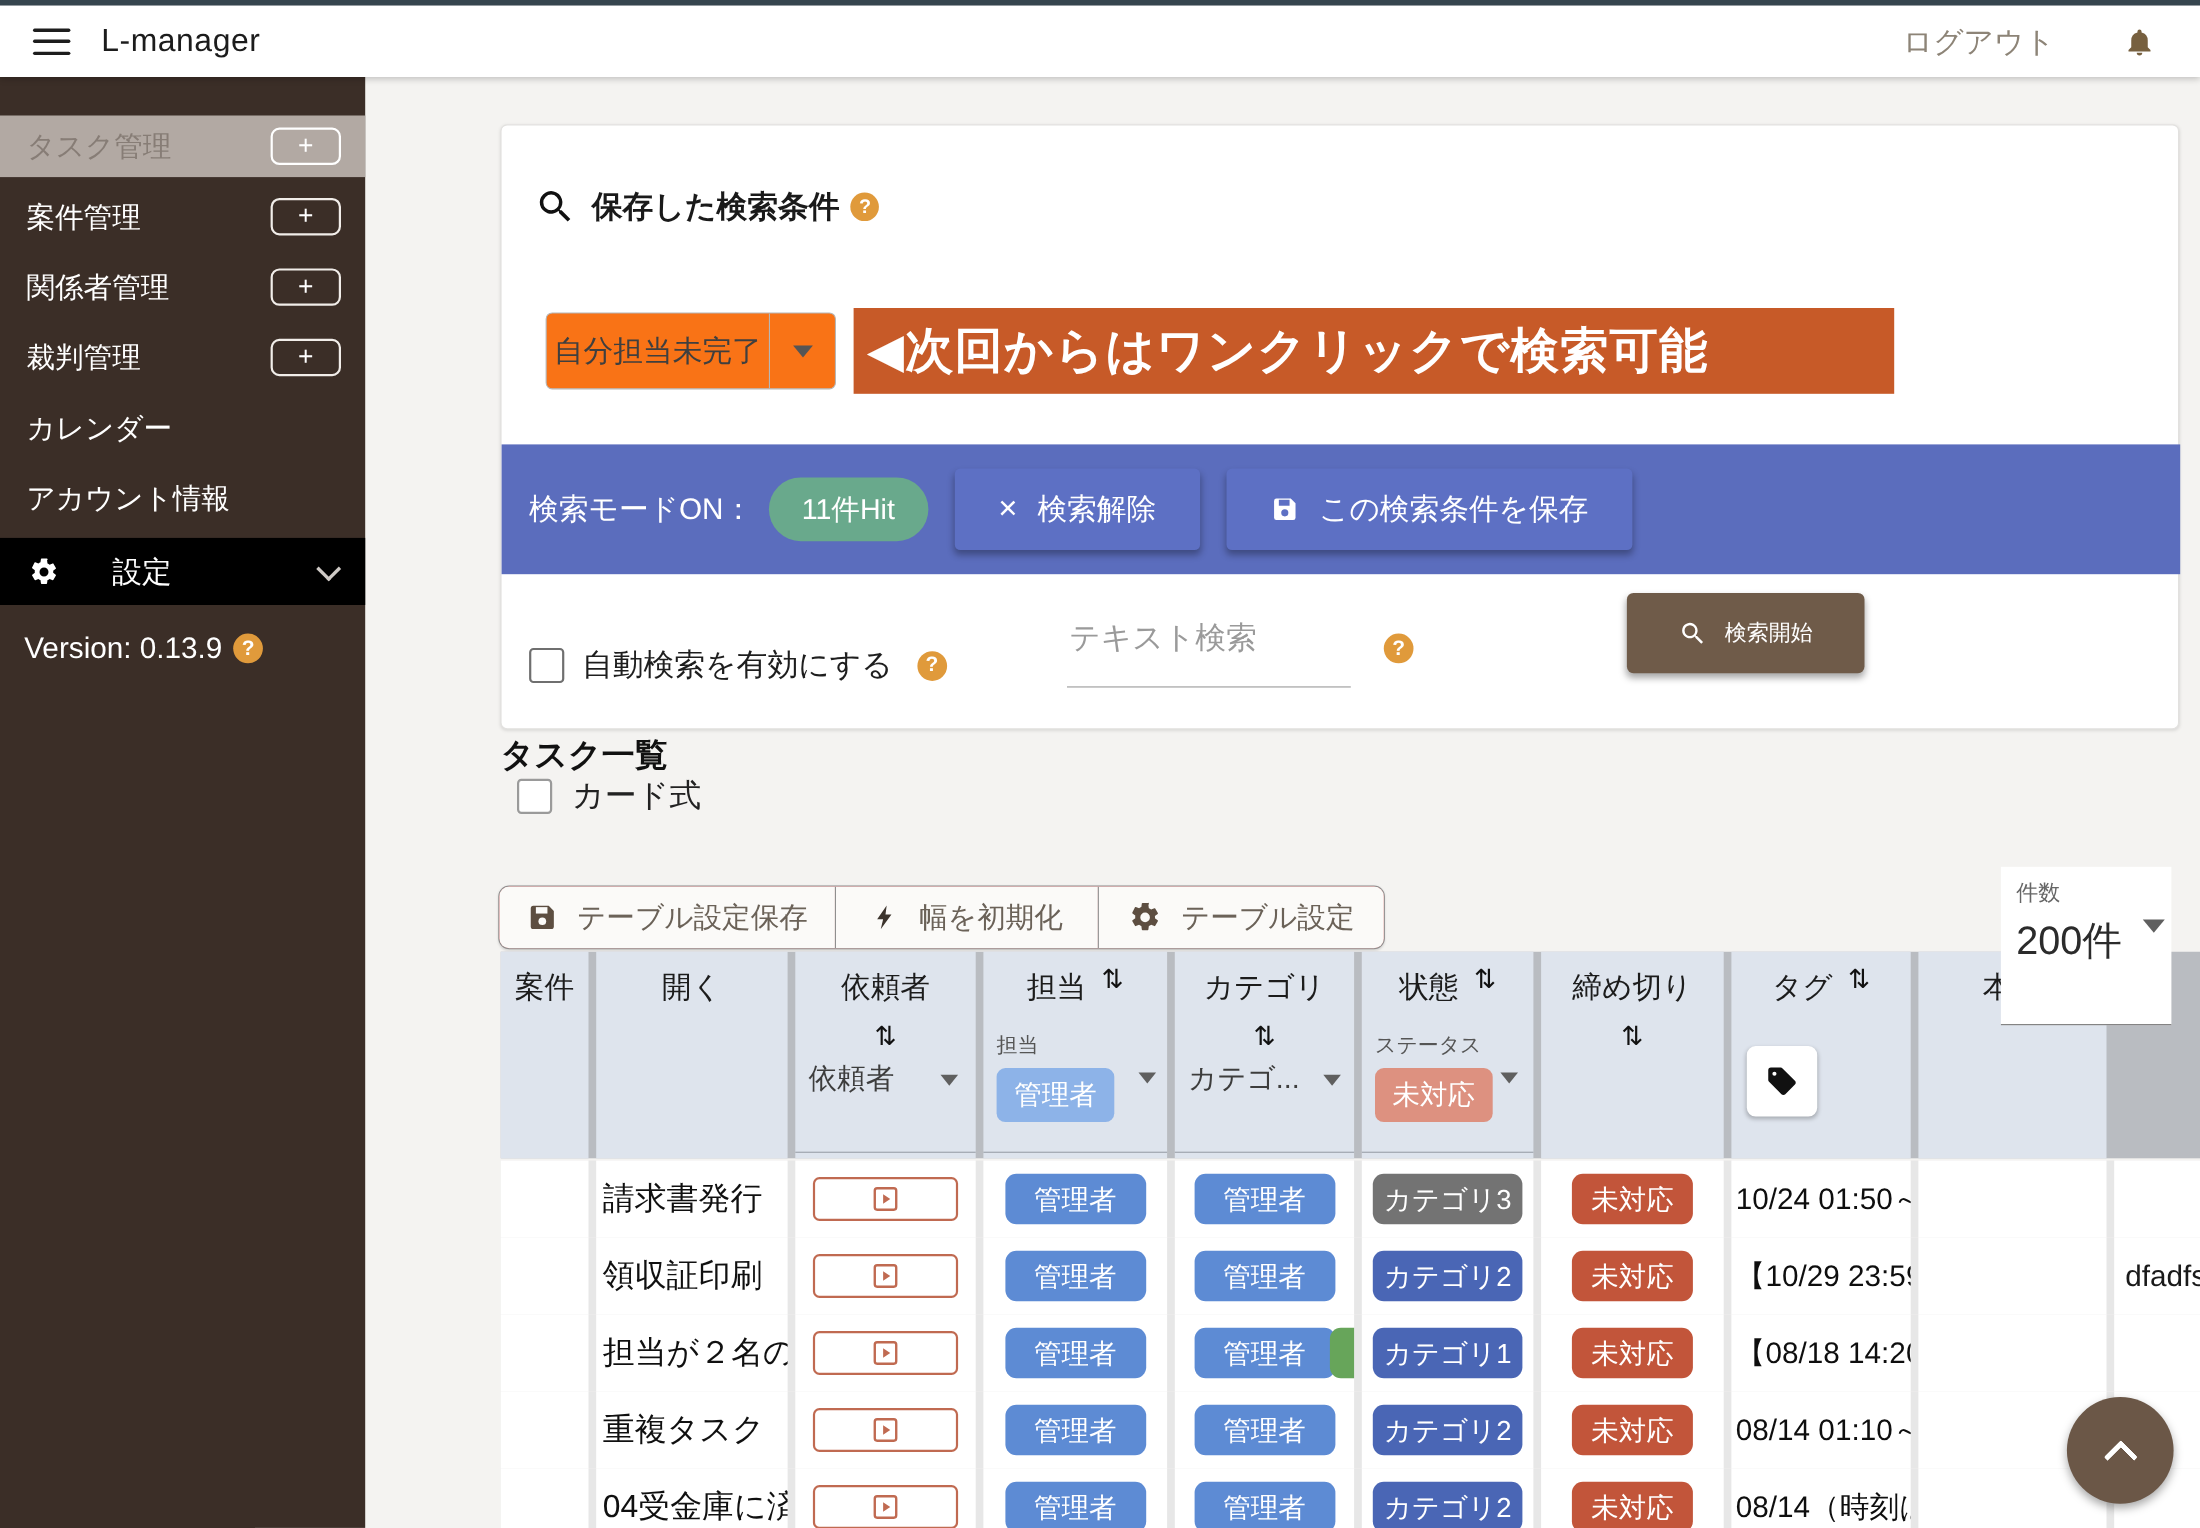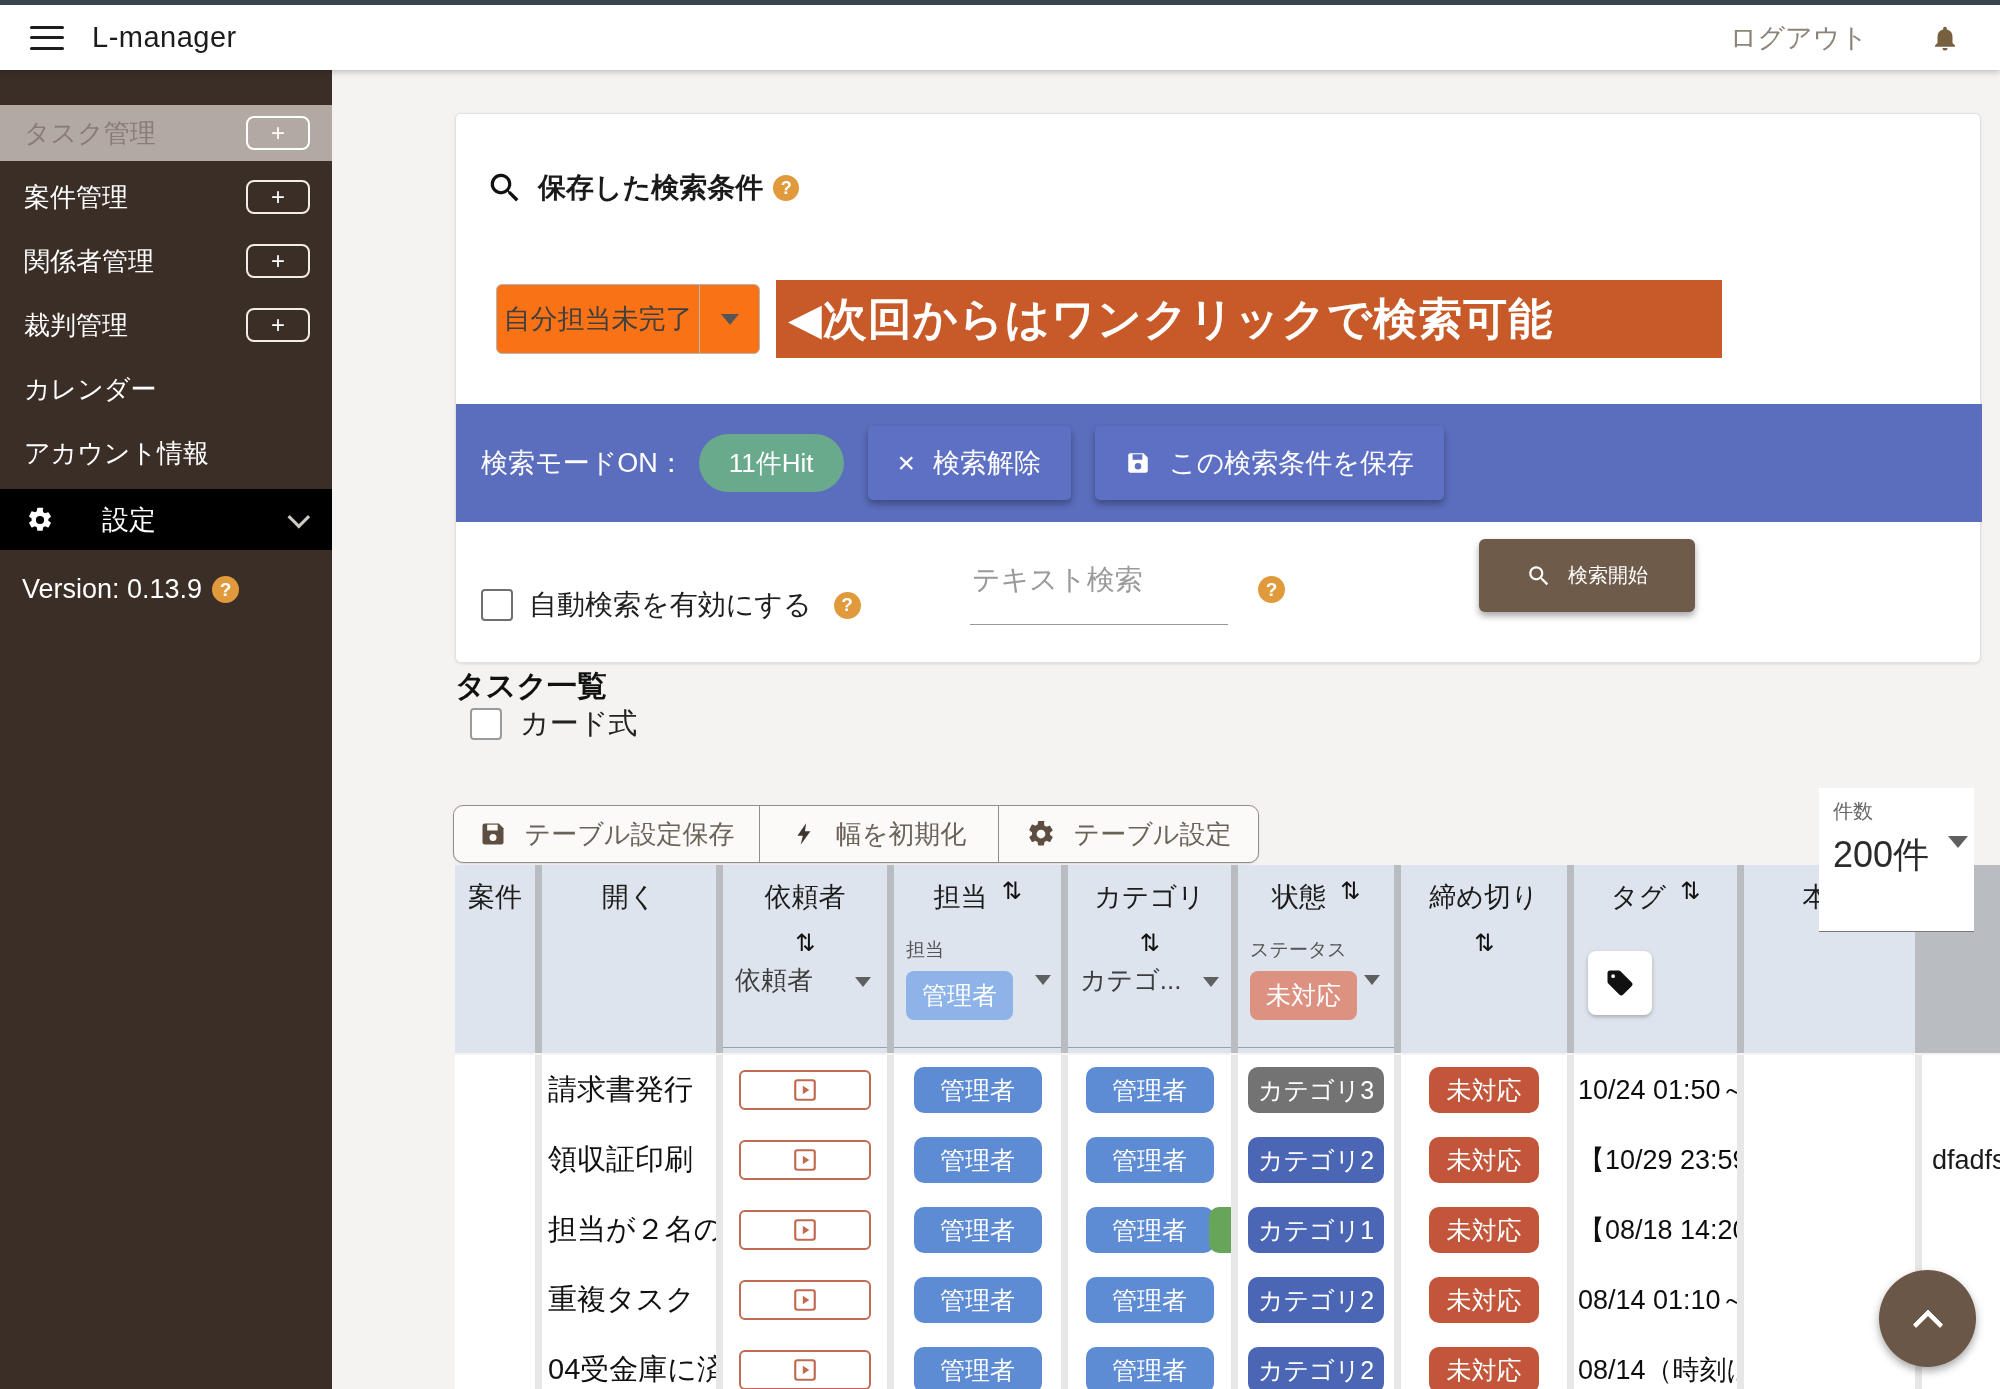--- a/index.html
+++ b/index.html
@@ -57,21 +57,21 @@
 
   .promo-banner { position:absolute; left:320px; top:166px; width:946px; height:78px; background:#c75a28;
     color:#fff; font-size:44px; font-weight:bold; display:flex; align-items:center; padding-left:12px;
     letter-spacing:1px; white-space:nowrap; overflow:hidden; }
 
   .mode-bar { position:absolute; left:0; top:290px; width:1526px; height:118px; background:#5b6dbd;
     display:flex; align-items:center; padding-left:25px; }
   .mode-label { color:#fff; font-size:27px; }
   .hit-pill { margin-left:14px; background:#69a98c; color:#fff; font-size:26px; height:58px; padding:0 30px;
     border-radius:29px; display:flex; align-items:center; }
-  .bar-btn { margin-left:24px; background:#5d70c4; color:#fff; font-size:27px; height:74px; padding:0 30px;
+  .bar-btn { margin-left:24px; background:#5d70c4; color:#fff; font-size:27px; height:74px; padding:0 40px;
     border-radius:5px; display:flex; align-items:center; box-shadow:0 4px 7px rgba(0,0,0,.32); cursor:pointer; }
   .bar-btn .x-icon::before { content:"×"; font-size:30px; margin-right:18px; }
   .bar-btn .floppy-white { display:flex; margin-right:18px; }
 
   .auto-row { position:absolute; left:25px; top:472px; display:flex; align-items:center; }
   .checkbox { width:32px; height:32px; border:2px solid #6f6f6f; border-radius:4px; background:#fff; cursor:pointer; }
   .auto-label { font-size:28px; color:#1e1e1e; margin-left:16px; margin-right:12px; }
 
   .text-search { position:absolute; left:514px; top:440px; width:258px; }
   .text-search input { width:100%; border:none; border-bottom:1px solid #999; outline:none;

